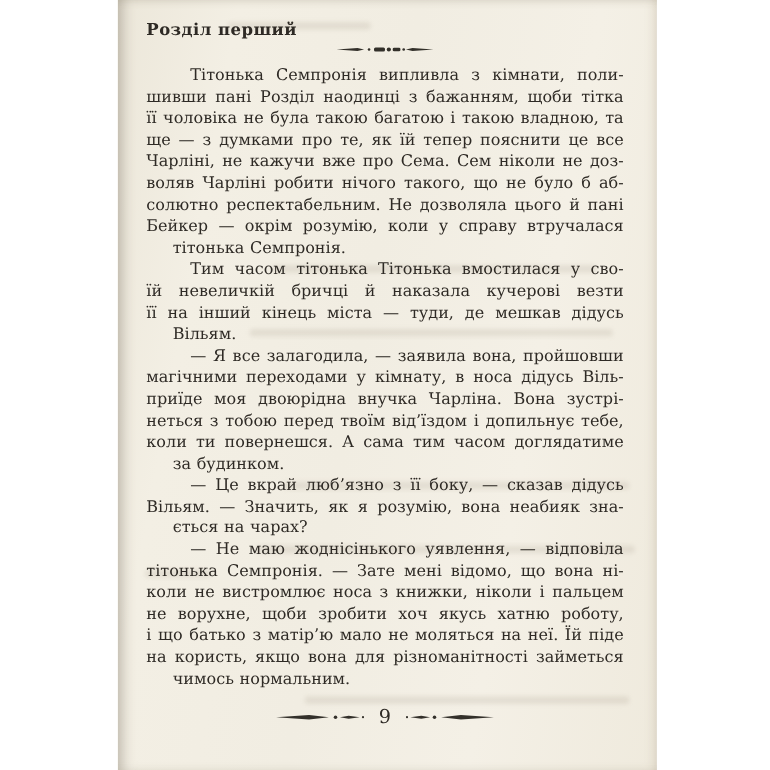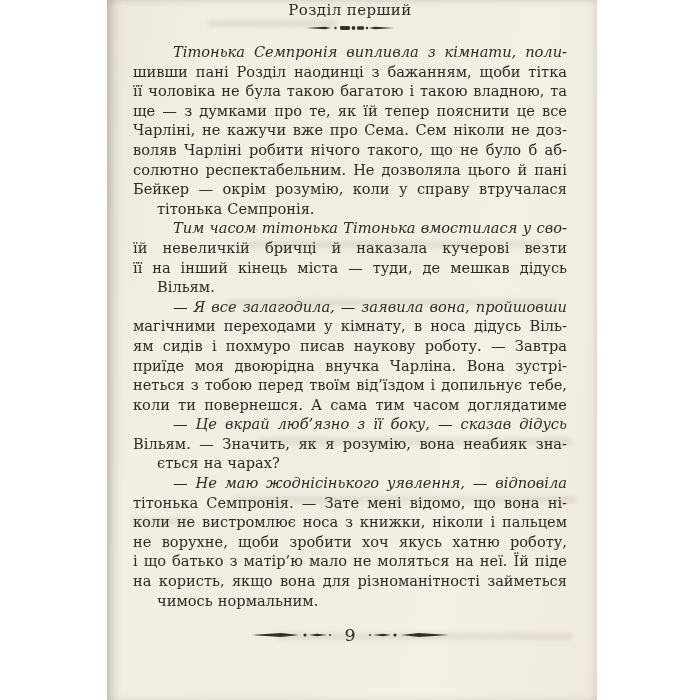--- a/index.html
+++ b/index.html
@@ -20,22 +20,22 @@
       inset -7px 0 10px -6px rgba(165,152,130,0.35),
       inset 0 6px 10px -8px rgba(150,140,120,0.25);
     color: var(--ink, #2e2a25);
   }
   .content {
     position: absolute;
     left: 26px; top: 0;
     width: 434px;
   }
   .chapter-header {
-    text-align: center;
-    font-weight: 400;
+    margin-top: 17px;
+    font-weight: 700;
     font-size: 15px;
     letter-spacing: 0.4px;
     line-height: 20px;
   }
   .ornament-row {
     display: flex;
     justify-content: center;
     margin-top: 3px;
     height: 10px;
   }
@@ -44,21 +44,21 @@
   .body-text { margin-top: 9px; }
   .body-text .line {
     font-size: 14.6px;
     line-height: 19.6px;
     text-align: justify;
     text-align-last: justify;
     white-space: nowrap;
     overflow: hidden;
     word-spacing: 0.5px;
   }
-  .body-text .line.first { text-indent: 40px; font-style: italic; }
+  .body-text .line.first { text-indent: 40px; }
   .body-text .line.last  { text-align-last: left; margin-left: 24px; }
   .page-footer {
     margin-top: 13px;
     display: flex;
     align-items: center;
     justify-content: center;
     gap: 13px;
     height: 24px;
   }
   .page-number {
@@ -116,24 +116,24 @@
         <div class="line">воляв Чарліні робити нічого такого, що не було б аб-</div>
         <div class="line">солютно респектабельним. Не дозволяла цього й пані</div>
         <div class="line">Бейкер — окрім розумію, коли у справу втручалася</div>
         <div class="line last">тітонька Семпронія.</div>
         <div class="line first">Тим часом тітонька Тітонька вмостилася у сво-</div>
         <div class="line">їй невеличкій бричці й наказала кучерові везти</div>
         <div class="line">її на інший кінець міста — туди, де мешкав дідусь</div>
         <div class="line last">Вільям.</div>
         <div class="line first">— Я все залагодила, — заявила вона, пройшовши</div>
         <div class="line">магічними переходами у кімнату, в носа дідусь Віль-</div>
-        <div class="line">ям сидів і похмуро писав наукову роботу. — Завтра</div>
         <div class="line">приїде моя двоюрідна внучка Чарліна. Вона зустрі-</div>
         <div class="line">неться з тобою перед твоїм від’їздом і допильнує тебе,</div>
         <div class="line">коли ти повернешся. А сама тим часом доглядатиме</div>
+        <div class="line last">за будинком.</div>
         <div class="line first">— Це вкрай люб’язно з її боку, — сказав дідусь</div>
         <div class="line">Вільям. — Значить, як я розумію, вона неабияк зна-</div>
         <div class="line last">ється на чарах?</div>
         <div class="line first">— Не маю жоднісінького уявлення, — відповіла</div>
         <div class="line">тітонька Семпронія. — Зате мені відомо, що вона ні-</div>
         <div class="line">коли не вистромлює носа з книжки, ніколи і пальцем</div>
         <div class="line">не ворухне, щоби зробити хоч якусь хатню роботу,</div>
         <div class="line">і що батько з матір’ю мало не моляться на неї. Їй піде</div>
         <div class="line">на користь, якщо вона для різноманітності займеться</div>
         <div class="line last">чимось нормальним.</div>

